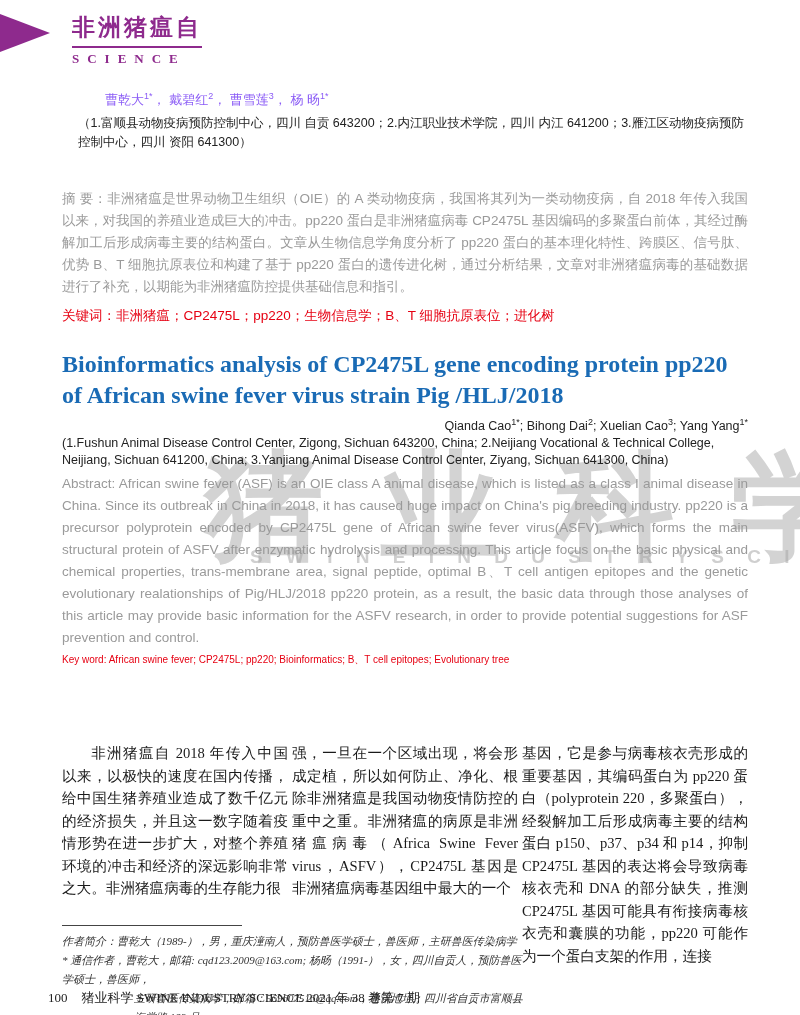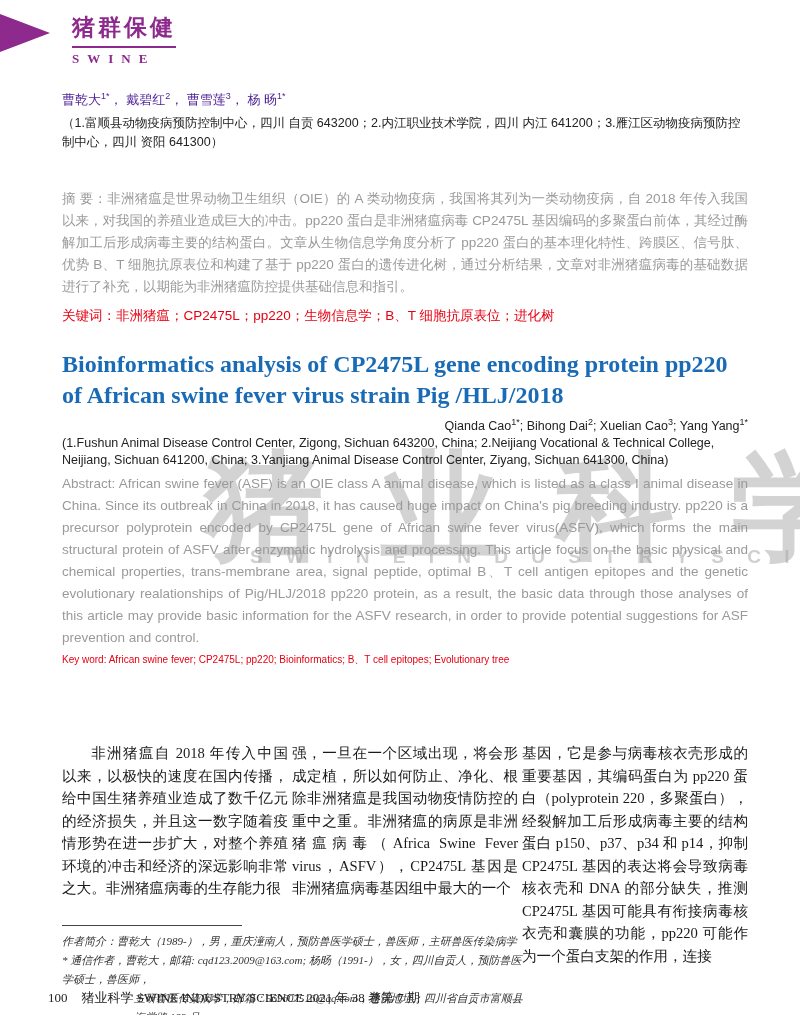--- a/index.html
+++ b/index.html
@@ -40,23 +40,23 @@
     font-family:"Liberation Sans", sans-serif; white-space:nowrap;
   }
 
   
   .content { position:absolute; top:80px; left:62px; width:686px; z-index:1; }
 
   .title-cn {
     color:#1a6bb5; font-weight:bold; font-size:33px; line-height:50px; letter-spacing:1px;
     font-family:"Liberation Serif", serif;
   }
-  .authors-cn { margin-top:11px; font-size:13px; color:#4c1d95; }
+  .authors-cn { margin-top:11px; font-size:13px; color:#8b5cf6;margin-left:43px; }
   .authors-cn sup, .authors-en sup { font-size:9px; }
-  .affil-cn { margin-top:5px; font-size:12.5px; line-height:19px; color:#222; }
+  .affil-cn { margin-top:5px; font-size:12.5px; line-height:19px; color:#222;margin-left:16px; }
 
   .abstract-cn {
     margin-top:36px; font-size:13.5px; line-height:22px; color:#9a9a9a; text-align:justify;
   }
   .keywords-cn { margin-top:9px; font-size:13.5px; color:#e60012; }
 
   .title-en {
     margin-top:24px; color:#1a6bb5; font-weight:bold; font-size:24px; line-height:31px;
     font-family:"Liberation Serif", serif;
   }
@@ -94,22 +94,22 @@
 <body>
 
 <div class="page">
 
   <div class="wm-cn">猪 业 科 学</div>
   <div class="wm-en">S W I N E   I N D U S T R Y   S C I E N C E</div>
 
   <div class="section-header">
     <div class="tri"></div>
     <div class="section-titles">
-      <div class="section-cn">猪群保健</div>
-      <div class="section-en">SWINE</div>
+      <div class="section-cn">非洲猪瘟自</div>
+      <div class="section-en">SCIENCE</div>
     </div>
   </div>
 
   <div class="content">
 
 
     <div class="authors-cn">
       <span><span>曹乾大</span><sup>1*</sup><span>，</span></span>
       <span><span>戴碧红</span><sup>2</sup><span>，</span></span>
       <span><span>曹雪莲</span><sup>3</sup><span>，</span></span>

